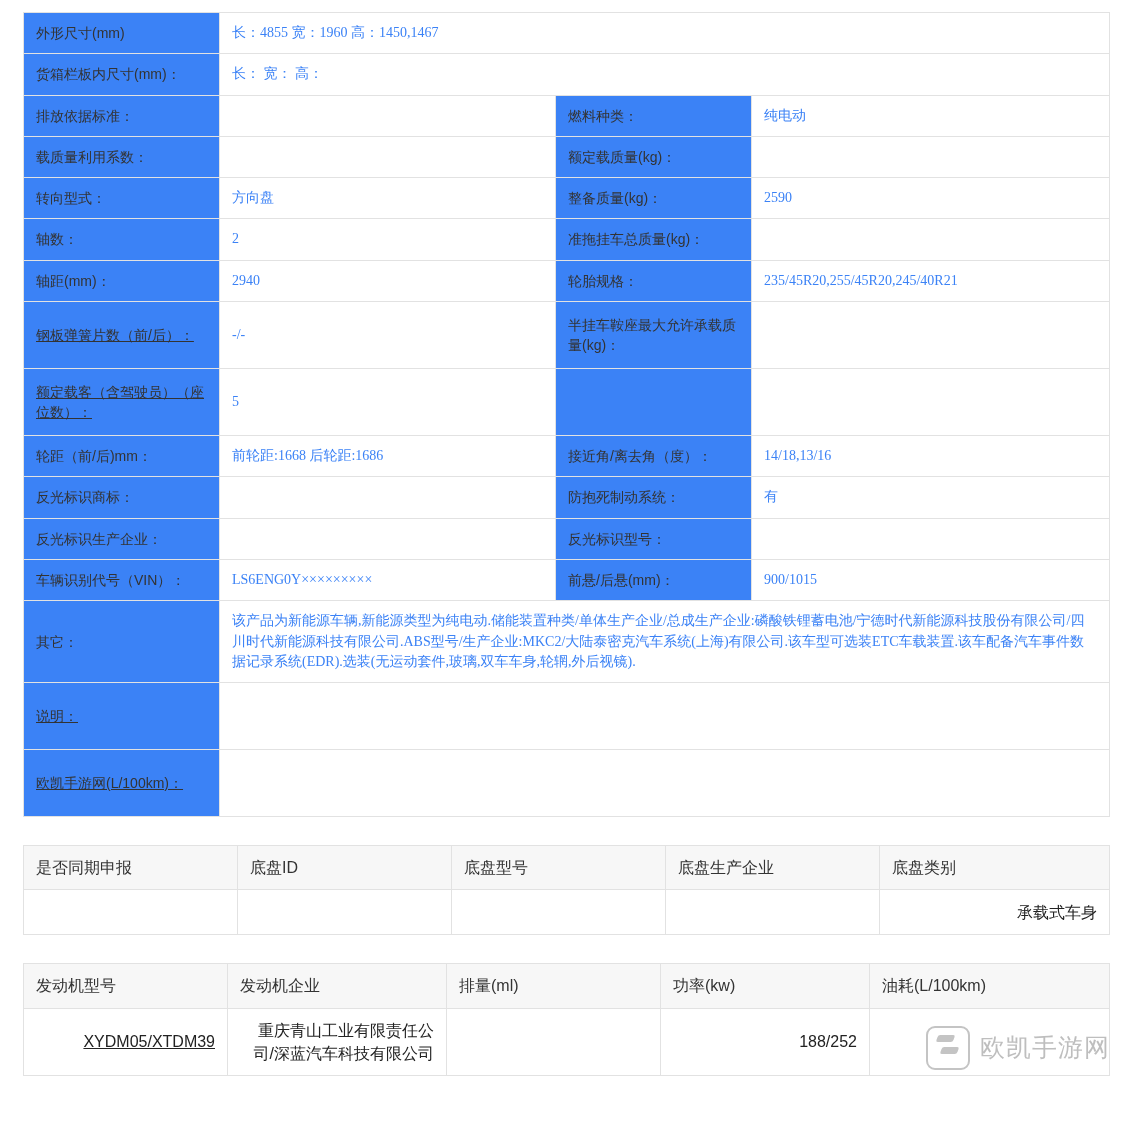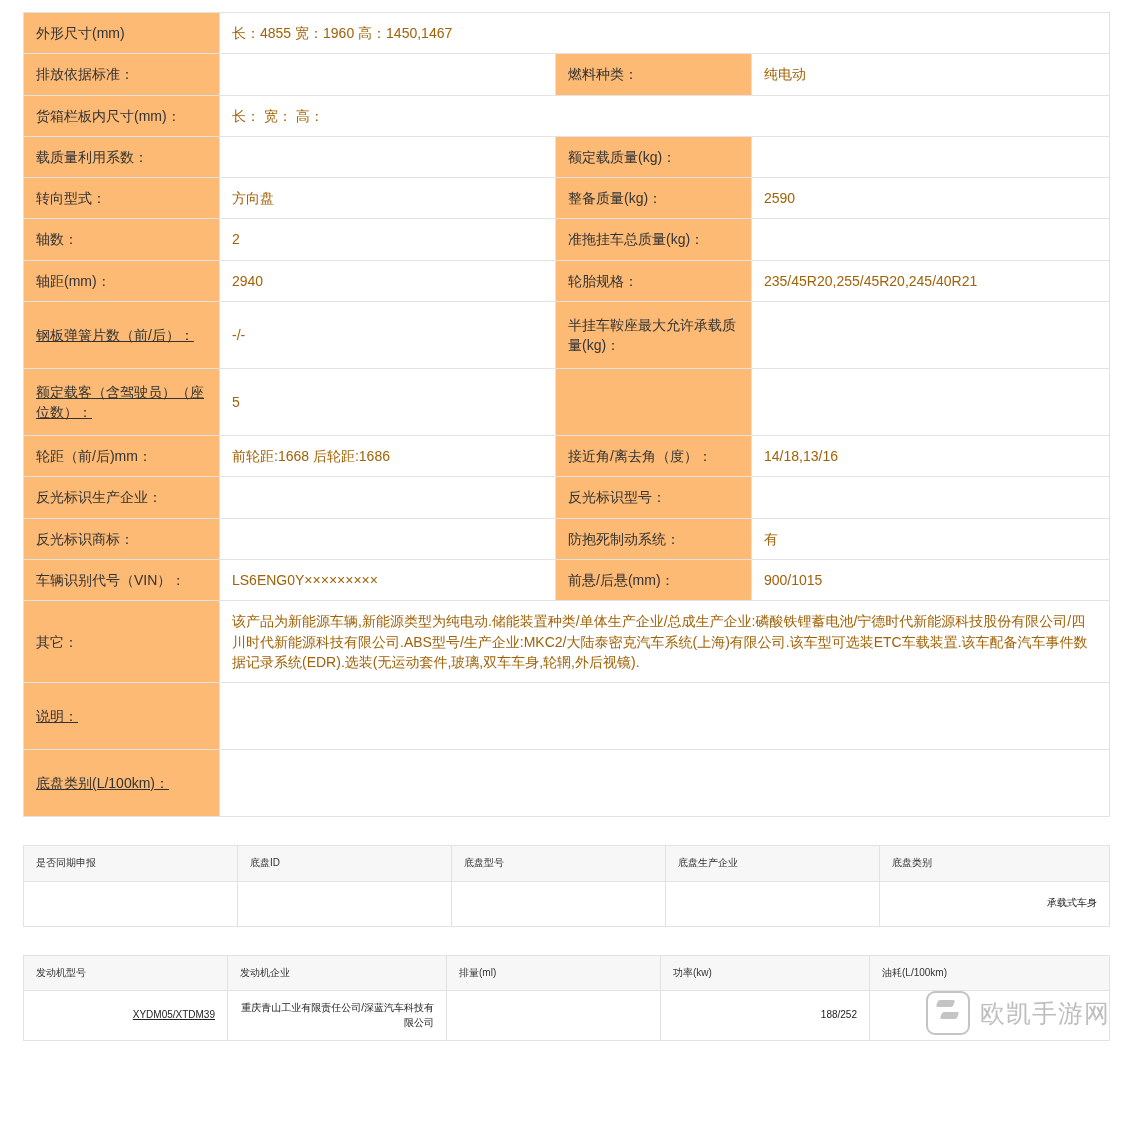--- a/index.html
+++ b/index.html
@@ -27,44 +27,45 @@
   }
   table.spec td {
     border: 1px solid #e2e2e2;
     padding: 10px 12px;
     vertical-align: middle;
     line-height: 1.45;
     font-size: 14px;
     word-break: break-all;
   }
   td.label {
-    background: #fdba74;
+    background: #3b82f6;
     color: #333333;
     width: 196px;
   }
   td.value {
     background: #ffffff;
-    color: #a16207;
+    color: #3b82f6;
+    font-family: Liberation Serif, serif;
   }
   .col-a { width: 196px; }
   .col-b { width: 336px; }
   .col-c { width: 196px; }
   .col-d { width: 358px; }
 
   table.lower {
     border-collapse: collapse;
     table-layout: fixed;
     width: 1086px;
     margin: 28px 0 0 23px;
   }
   table.lower td, table.lower th {
     border: 1px solid #e2e2e2;
     padding: 10px 12px;
     vertical-align: middle;
-    font-size: 10px;
+    font-size: 16px;
     text-align: left;
     font-weight: normal;
     line-height: 1.45;
   }
   table.lower thead td {
     background: #f7f7f7;
     color: #333333;
   }
   table.lower tbody td {
     background: #ffffff;
@@ -142,28 +143,28 @@
         <col class="col-b">
         <col class="col-c">
         <col class="col-d">
     </colgroup>
     <tbody>
       <tr>
         <td class="label">外形尺寸(mm)</td>
         <td class="value" colspan="3">长：4855 宽：1960 高：1450,1467</td>
       </tr>
       <tr>
+        <td class="label">货箱栏板内尺寸(mm)：</td>
+        <td class="value" colspan="3">长： 宽： 高：</td>
+      </tr>
+      <tr>
         <td class="label">排放依据标准：</td>
         <td class="value"></td>
         <td class="label">燃料种类：</td>
         <td class="value">纯电动</td>
-      </tr>
-      <tr>
-        <td class="label">货箱栏板内尺寸(mm)：</td>
-        <td class="value" colspan="3">长： 宽： 高：</td>
       </tr>
       <tr>
         <td class="label">载质量利用系数：</td>
         <td class="value"></td>
         <td class="label">额定载质量(kg)：</td>
         <td class="value"></td>
       </tr>
       <tr>
         <td class="label">转向型式：</td>
         <td class="value">方向盘</td>
@@ -194,47 +195,47 @@
         <td class="label"></td>
         <td class="value"></td>
       </tr>
       <tr>
         <td class="label">轮距（前/后)mm：</td>
         <td class="value">前轮距:1668 后轮距:1686</td>
         <td class="label">接近角/离去角（度）：</td>
         <td class="value">14/18,13/16</td>
       </tr>
       <tr>
-        <td class="label">反光标识生产企业：</td>
-        <td class="value"></td>
-        <td class="label">反光标识型号：</td>
-        <td class="value"></td>
-      </tr>
-      <tr>
         <td class="label">反光标识商标：</td>
         <td class="value"></td>
         <td class="label">防抱死制动系统：</td>
         <td class="value">有</td>
+      </tr>
+      <tr>
+        <td class="label">反光标识生产企业：</td>
+        <td class="value"></td>
+        <td class="label">反光标识型号：</td>
+        <td class="value"></td>
       </tr>
       <tr>
         <td class="label">车辆识别代号（VIN）：</td>
         <td class="value">LS6ENG0Y×××××××××</td>
         <td class="label">前悬/后悬(mm)：</td>
         <td class="value">900/1015</td>
       </tr>
       <tr>
         <td class="label">其它：</td>
         <td class="value" colspan="3">该产品为新能源车辆,新能源类型为纯电动.储能装置种类/单体生产企业/总成生产企业:磷酸铁锂蓄电池/宁德时代新能源科技股份有限公司/四川时代新能源科技有限公司.ABS型号/生产企业:MKC2/大陆泰密克汽车系统(上海)有限公司.该车型可选装ETC车载装置.该车配备汽车事件数据记录系统(EDR).选装(无运动套件,玻璃,双车车身,轮辋,外后视镜).</td>
       </tr>
       <tr>
         <td class="label tall-cell">说明：</td>
         <td class="value" colspan="3"></td>
       </tr>
       <tr>
-        <td class="label tall-cell">底盘类别(L/100km)：</td>
+        <td class="label tall-cell">欧凯手游网(L/100km)：</td>
         <td class="value" colspan="3"></td>
       </tr>
     </tbody>
   </table>
 
   <table class="lower">
     <colgroup>
       <col class="h-chassis-1">
         <col class="h-chassis-2">
         <col class="h-chassis-3">

